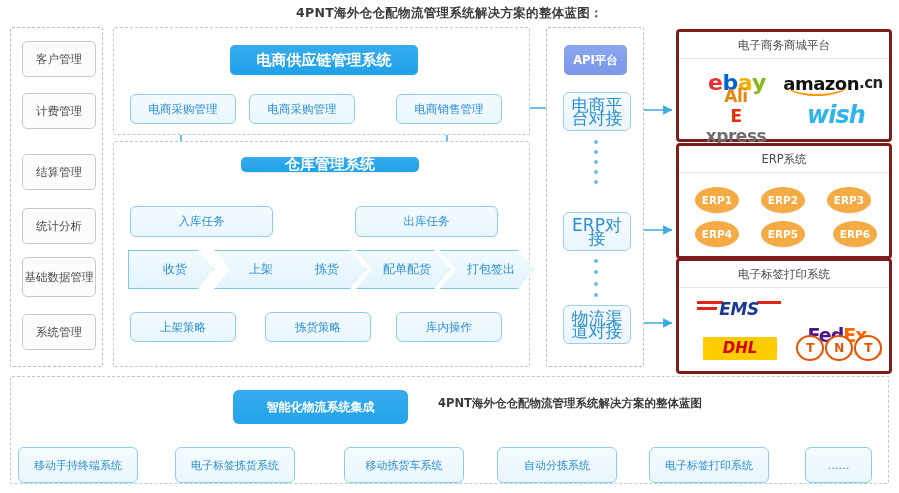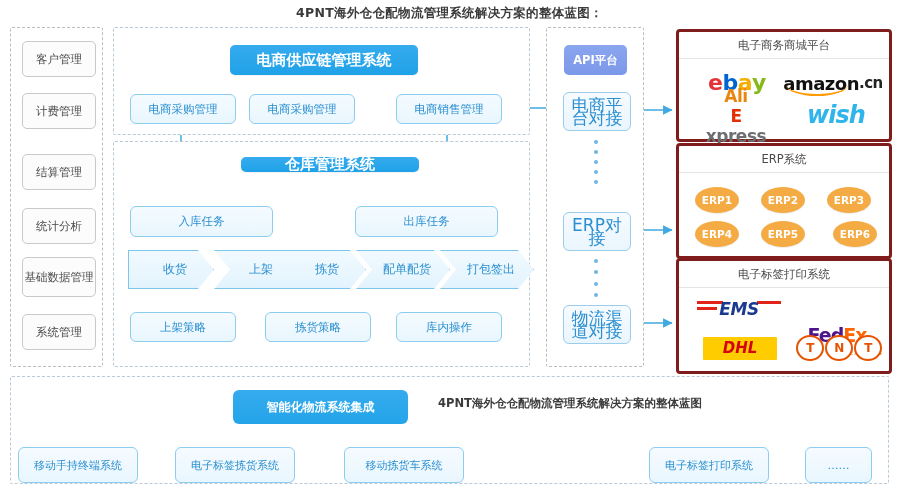--- a/index.html
+++ b/index.html
@@ -341,16 +341,17 @@
   </div>
 
   <div class="abs dash-blue" id="bottom-panel"></div>
 
   <div id="smart-box">智能化物流系统集成</div>
   <div id="bottom-note">4PNT海外仓仓配物流管理系统解决方案的整体蓝图</div>
 
   <div class="bot-item" style="left:18px;width:118px;">移动手持终端系统</div>
   <div class="bot-item" style="left:175px;width:118px;">电子标签拣货系统</div>
   <div class="bot-item" style="left:344px;width:118px;">移动拣货车系统</div>
+  <div class="bot-item" style="left:497px;width:118px;">自动分拣系统</div>
   <div class="bot-item" style="left:649px;width:118px;">电子标签打印系统</div>
   <div class="bot-item" style="left:805px;width:65px;">……</div>
 
 </div>
 
 </body></html>

